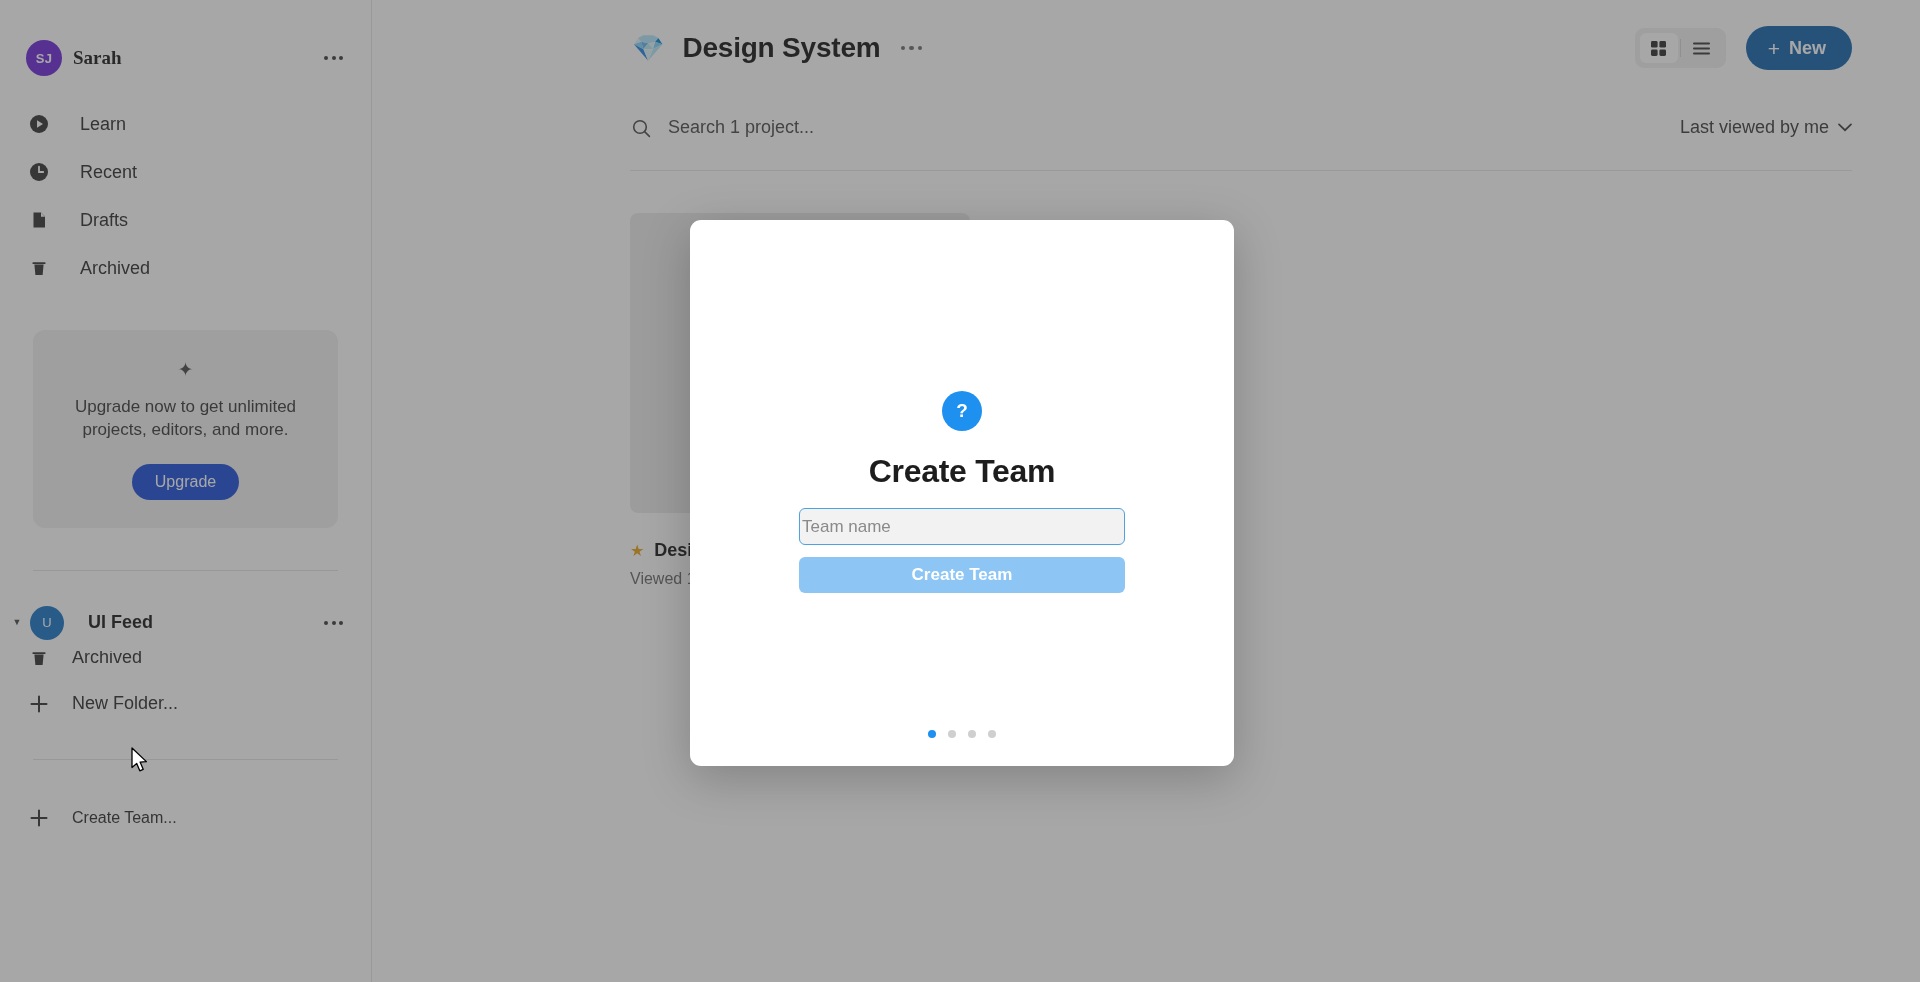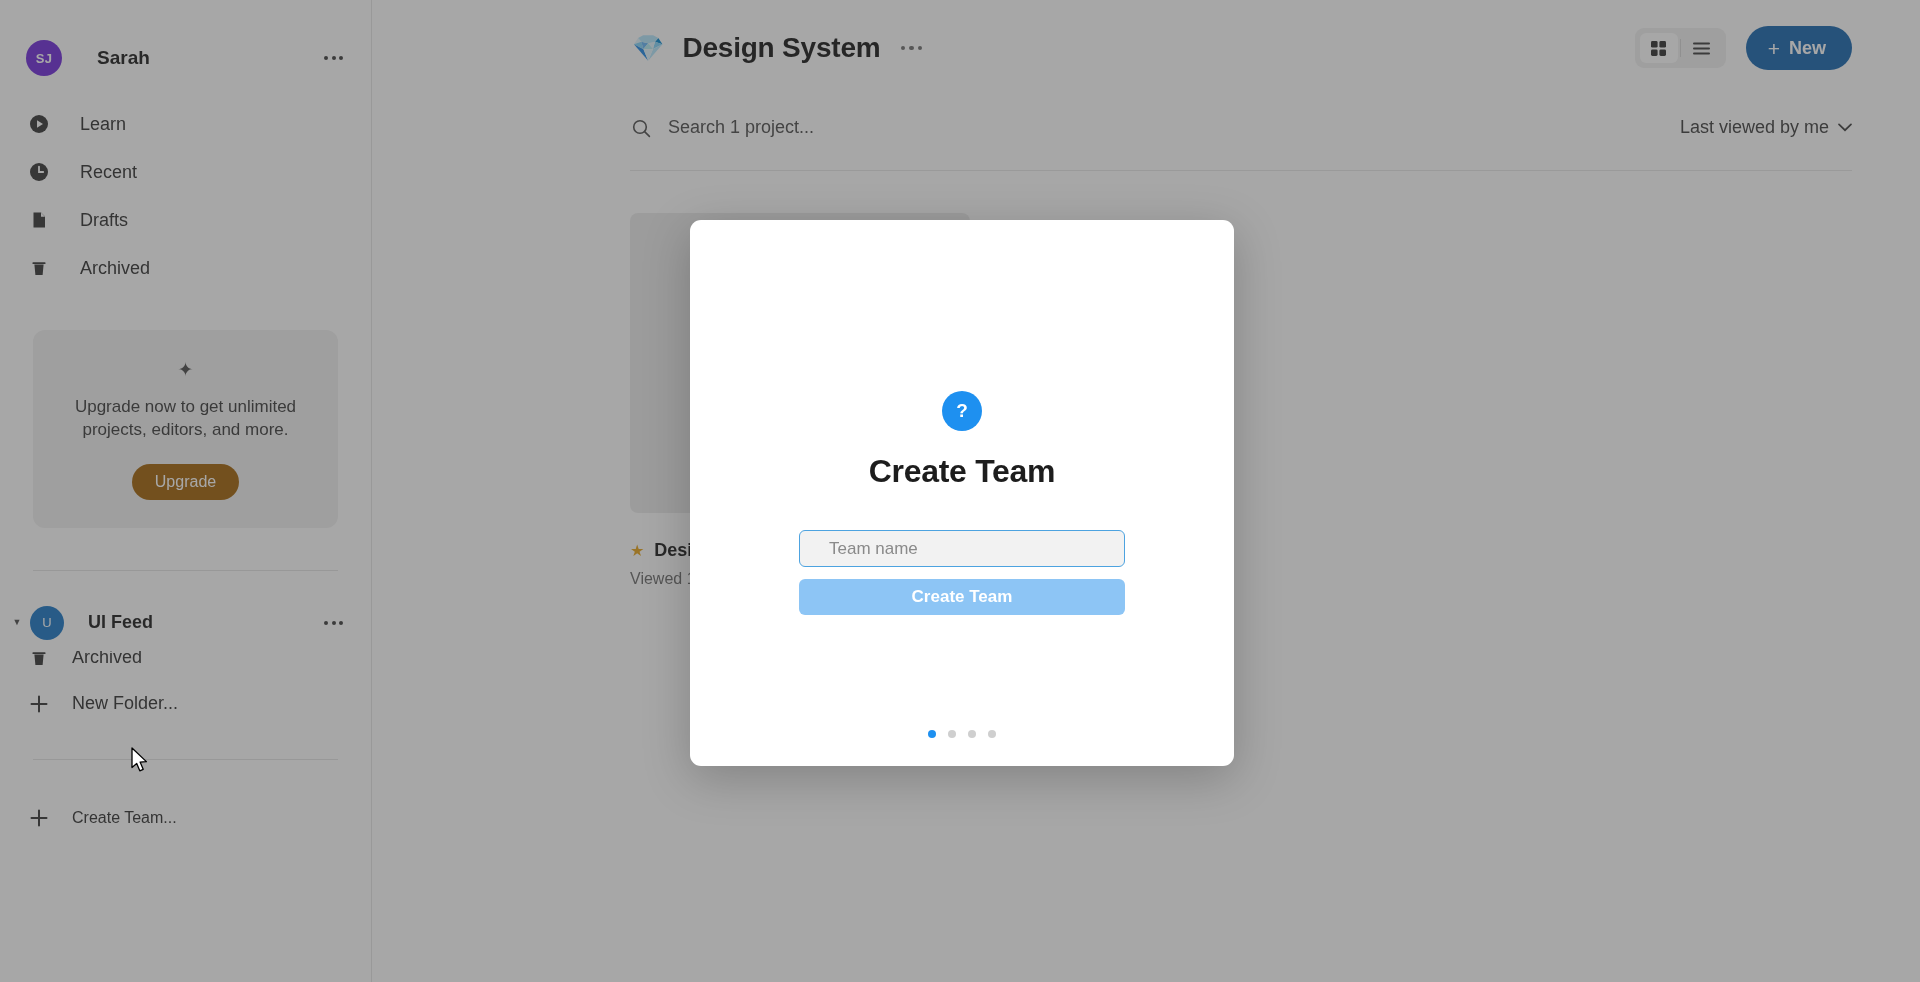--- a/index.html
+++ b/index.html
@@ -44,24 +44,25 @@
     color: #ffffff;
     font-size: 13px;
     font-weight: 600;
     display: flex;
     align-items: center;
     justify-content: center;
     flex: 0 0 auto;
     letter-spacing: .3px;
   }
   .user-name {
-    margin-left: 35px;
+    margin-left: 11px;
     font-size: 19px;
     font-weight: 700;
     color: #1a1a1a;
+    font-family: Liberation Serif, serif;
   }
   .dots-btn {
     position: absolute;
     right: 0;
     top: 50%;
     transform: translateY(-50%);
     display: flex;
     gap: 3.5px;
     padding: 6px 2px;
     cursor: pointer;
@@ -110,21 +111,21 @@
     margin-bottom: 16px;
   }
   .upgrade-text {
     font-size: 17px;
     line-height: 1.37;
     color: #3a3a3a;
     margin-bottom: 22px;
   }
   .upgrade-btn {
     display: inline-block;
-    background: #a16207;
+    background: #1d4ed8;
     color: #ffffff;
     font-size: 16px;
     font-weight: 500;
     border: none;
     border-radius: 18px;
     padding: 9px 23px;
     cursor: pointer;
     font-family: "Liberation Sans", sans-serif;
   }
 
@@ -395,27 +396,27 @@
     margin-top: 171px;
   }
   .modal-title {
     margin-top: 22px;
     font-size: 32px;
     font-weight: 700;
     color: #1d1d1d;
     letter-spacing: -0.3px;
   }
   .modal-input {
-    margin-top: 40px;
+    margin-top: 18px;
     width: 326px;
     height: 37px;
     border: 1px solid #4da3e0;
     border-radius: 6px;
     background: #f2f2f2;
-    padding: 0 29px;
+    padding: 0 2px;
     font-size: 17px;
     color: #2b2b2b;
     font-family: "Liberation Sans", sans-serif;
     outline: none;
   }
   .modal-input::placeholder { color: #8a8a8a; }
   .modal-submit {
     margin-top: 12px;
     width: 326px;
     height: 36px;

